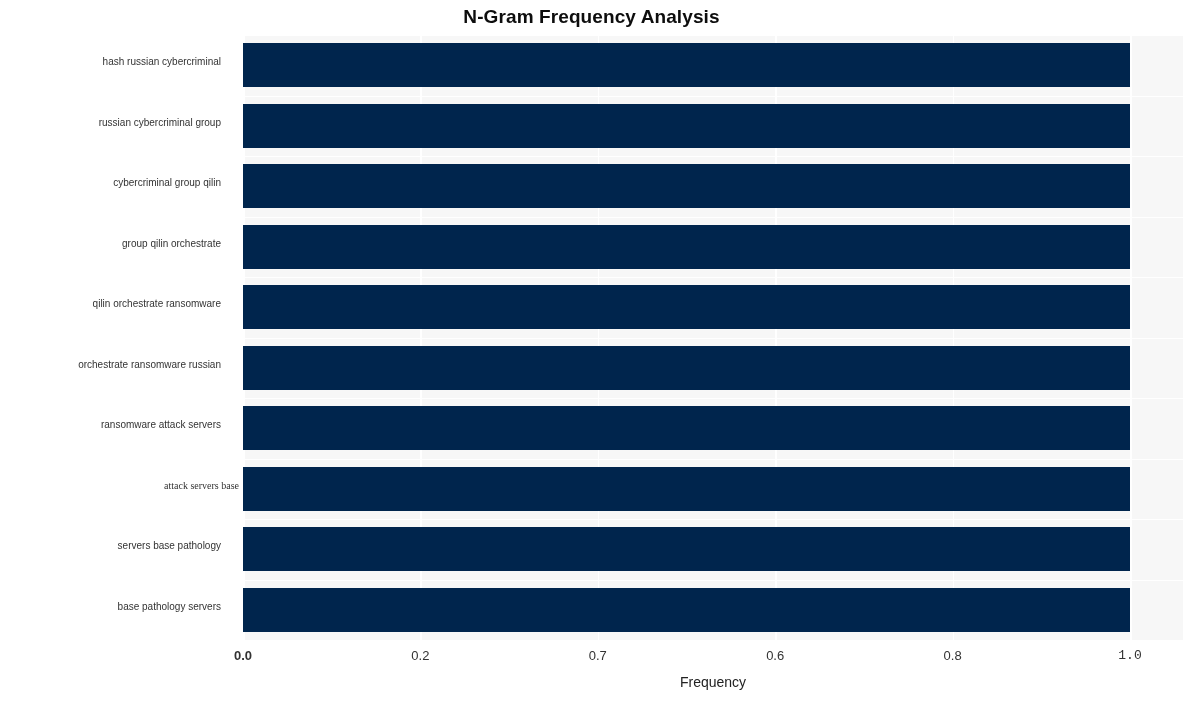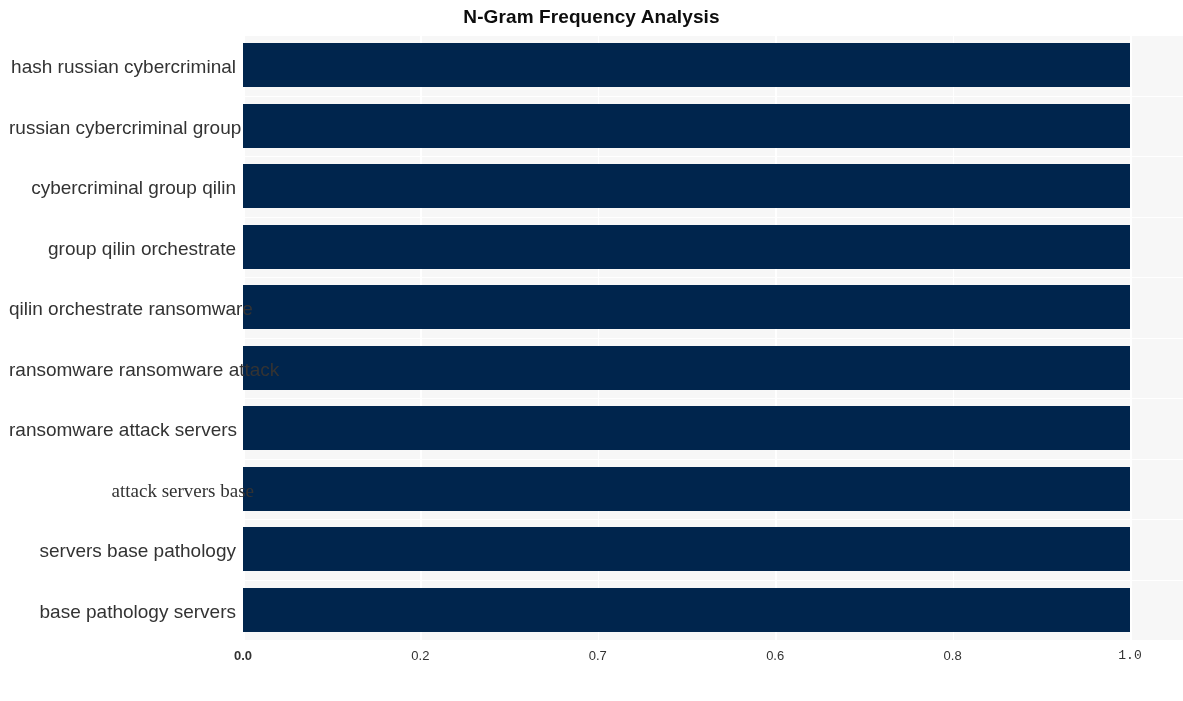--- a/index.html
+++ b/index.html
@@ -86,25 +86,25 @@
     height: 44px;
     background: #00254d;
   }
 
   
   .ytick {
     position: absolute;
     right: 0;
     width: 234px;
     text-align: right;
-    font-size: 19px;
+    font-size: 10px;
     color: #333333;
     font-family: "Liberation Sans", sans-serif;
     white-space: nowrap;
-    padding-right: 7px;
+    padding-right: 22px;
     box-sizing: border-box;
   }
 
   
   .xtick {
     position: absolute;
     top: 648px;
     width: 80px;
     margin-left: -40px;
     text-align: center;
@@ -184,29 +184,30 @@
       <div class="bar-row" style="top: 587.75px; left: 243px; width: 887px;">
         <div class="bar" style="width: 887px; background: rgb(0, 37, 77);"></div>
       </div>
     </div>
   <div id="yticks-layer">
       <div class="ytick" style="top: 56.25px; left: 9px;">hash russian cybercriminal</div>
       <div class="ytick" style="top: 116.75px; left: 9px;">russian cybercriminal group</div>
       <div class="ytick" style="top: 177.25px; left: 9px; text-align: right;">cybercriminal group qilin</div>
       <div class="ytick" style="top: 237.75px; left: 9px;">group qilin orchestrate</div>
       <div class="ytick" style="top: 298.25px; left: 9px;">qilin orchestrate ransomware</div>
-      <div class="ytick" style="top: 358.75px; left: 9px;">ransomware ransomware attack</div>
+      <div class="ytick" style="top: 358.75px; left: 9px;">orchestrate ransomware russian</div>
       <div class="ytick" style="top: 419.25px; left: 9px;">ransomware attack servers</div>
       <div class="ytick" style="top: 479.75px; left: 27px; font-family: Liberation Serif, serif;">attack servers base</div>
       <div class="ytick" style="top: 540.25px; left: 9px;">servers base pathology</div>
       <div class="ytick" style="top: 600.75px; left: 9px;">base pathology servers</div>
     </div>
   <div id="xticks-layer">
       <div class="xtick" style="left: 243px; font-weight: bold;">0.0</div>
       <div class="xtick" style="left: 420.4px;">0.2</div>
       <div class="xtick" style="left: 597.8px;">0.7</div>
       <div class="xtick" style="left: 775.2px;">0.6</div>
       <div class="xtick" style="left: 952.6px;">0.8</div>
       <div class="xtick" style="left: 1130px; font-family: Liberation Mono, monospace;">1.0</div>
     </div>
 
+  <div id="xlabel">Frequency</div>
 
 </div>
 
 </body></html>

